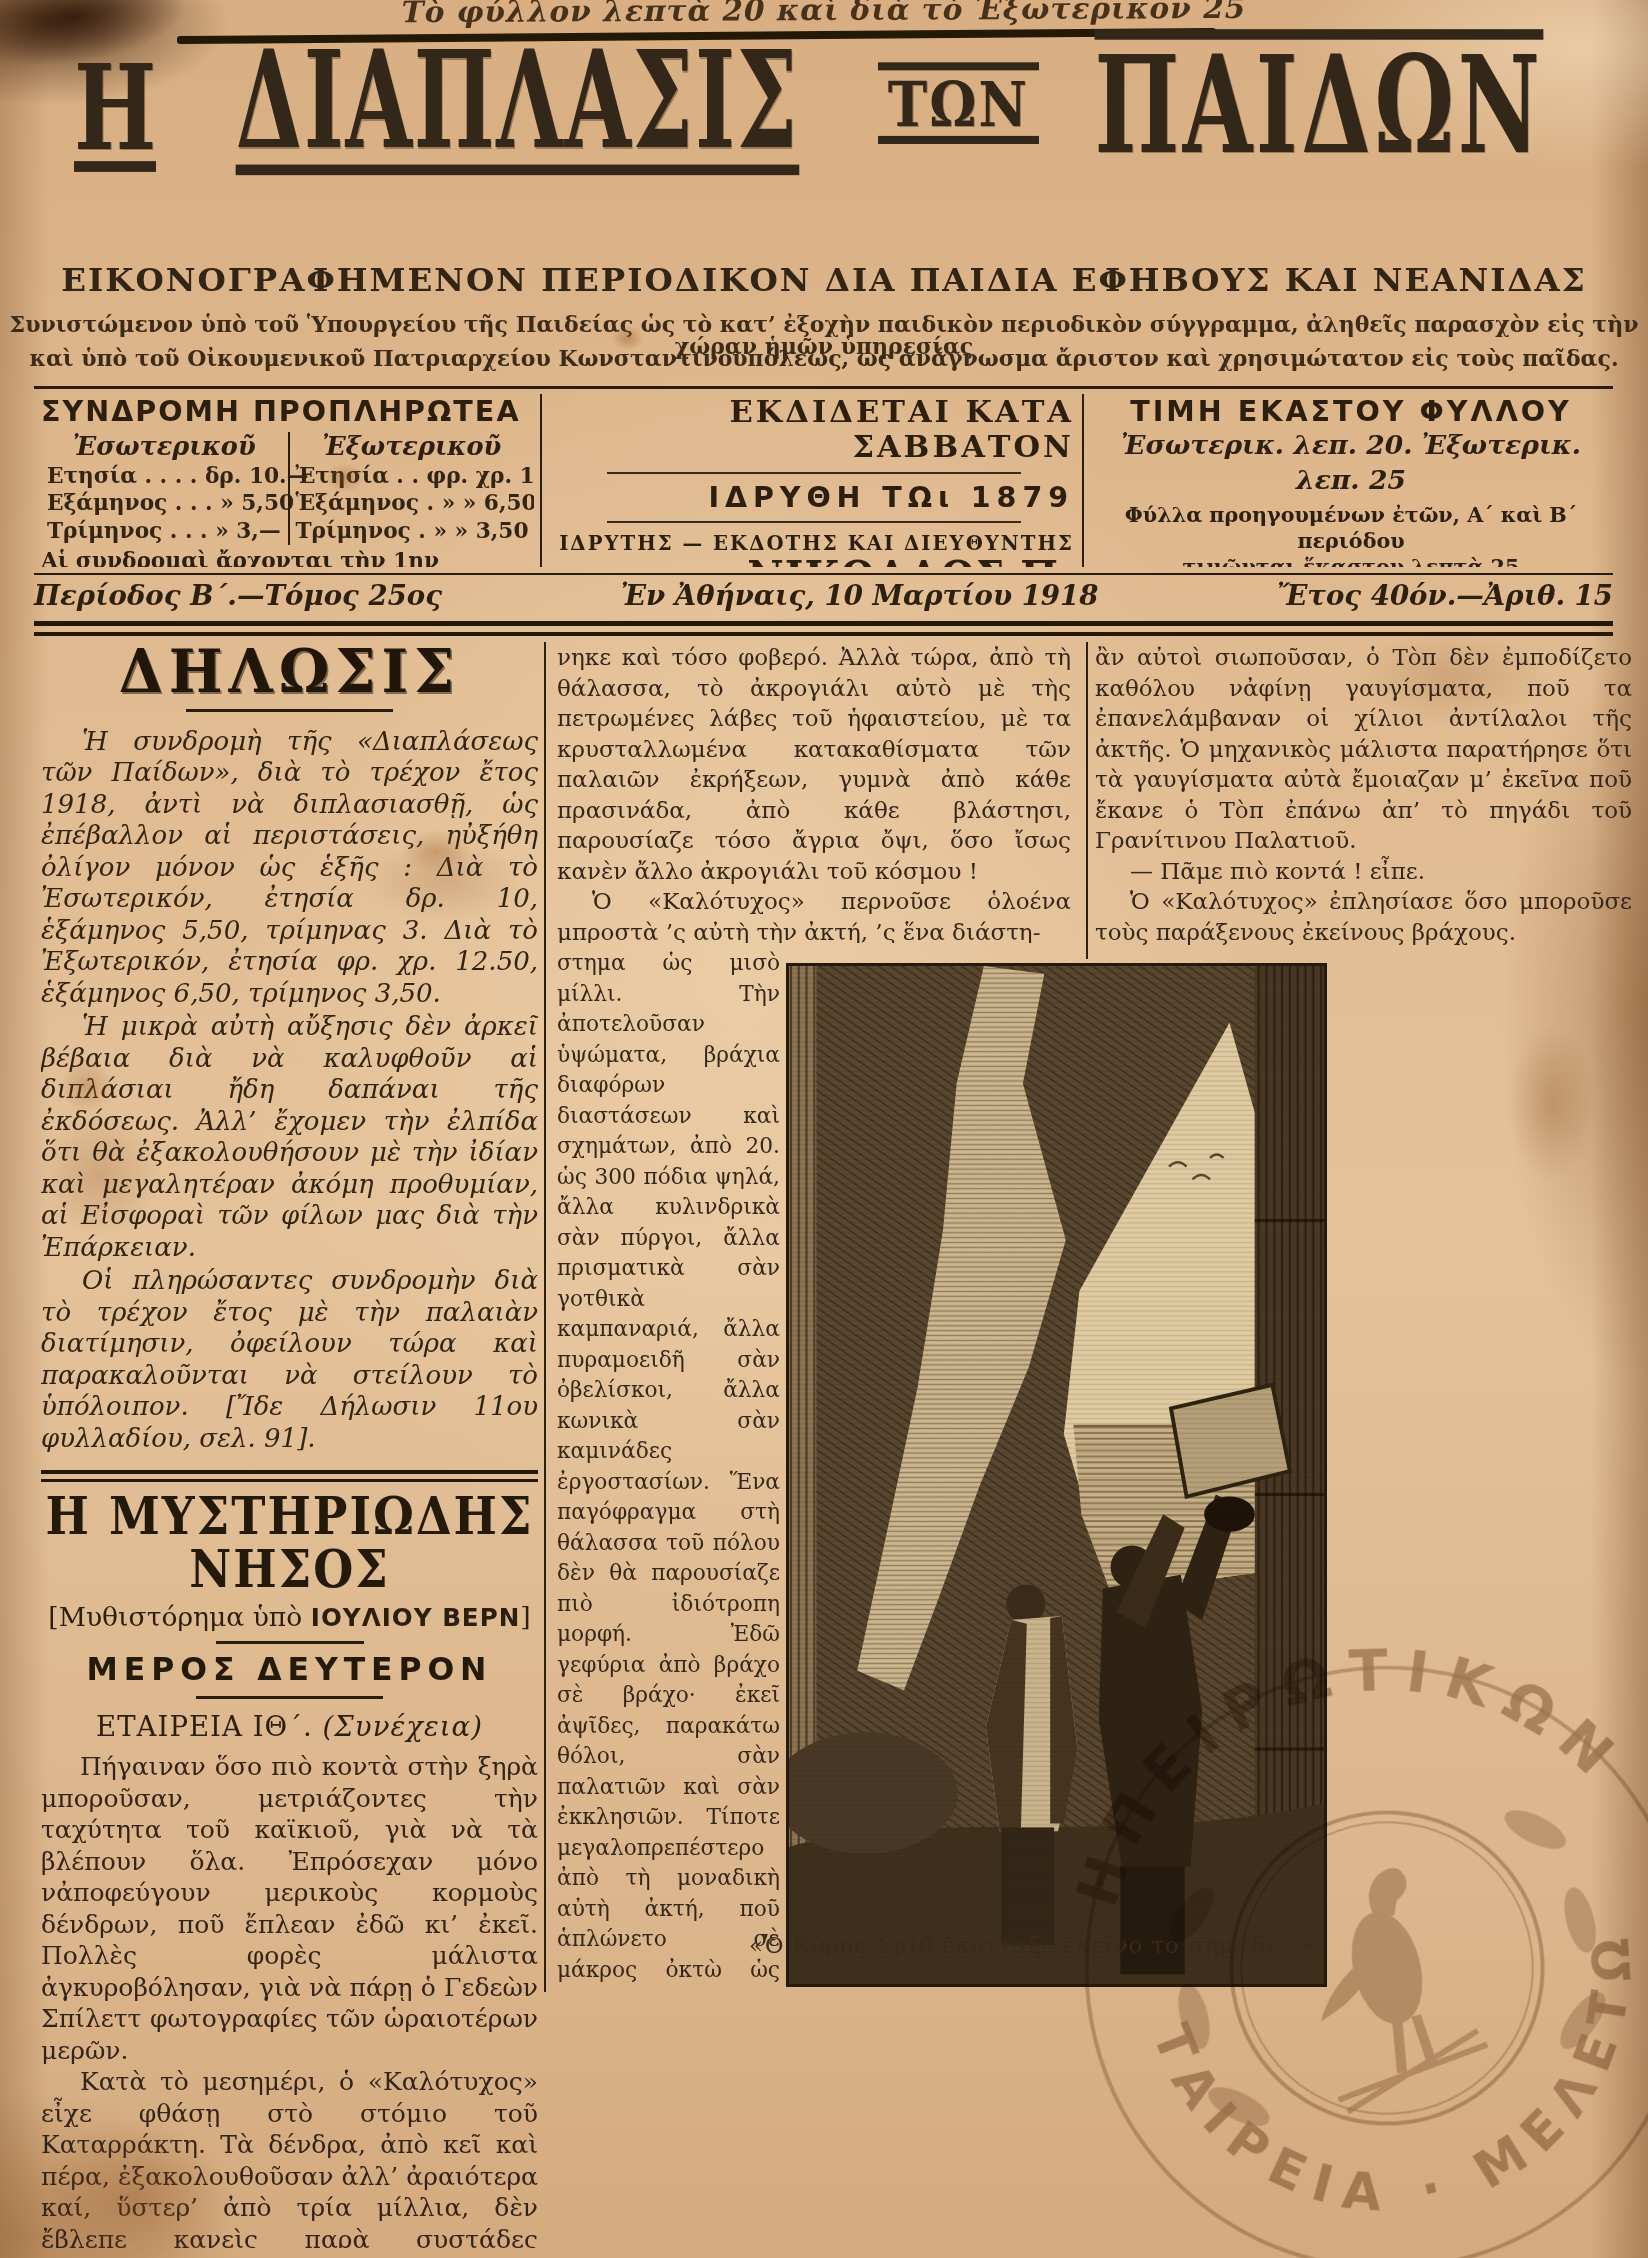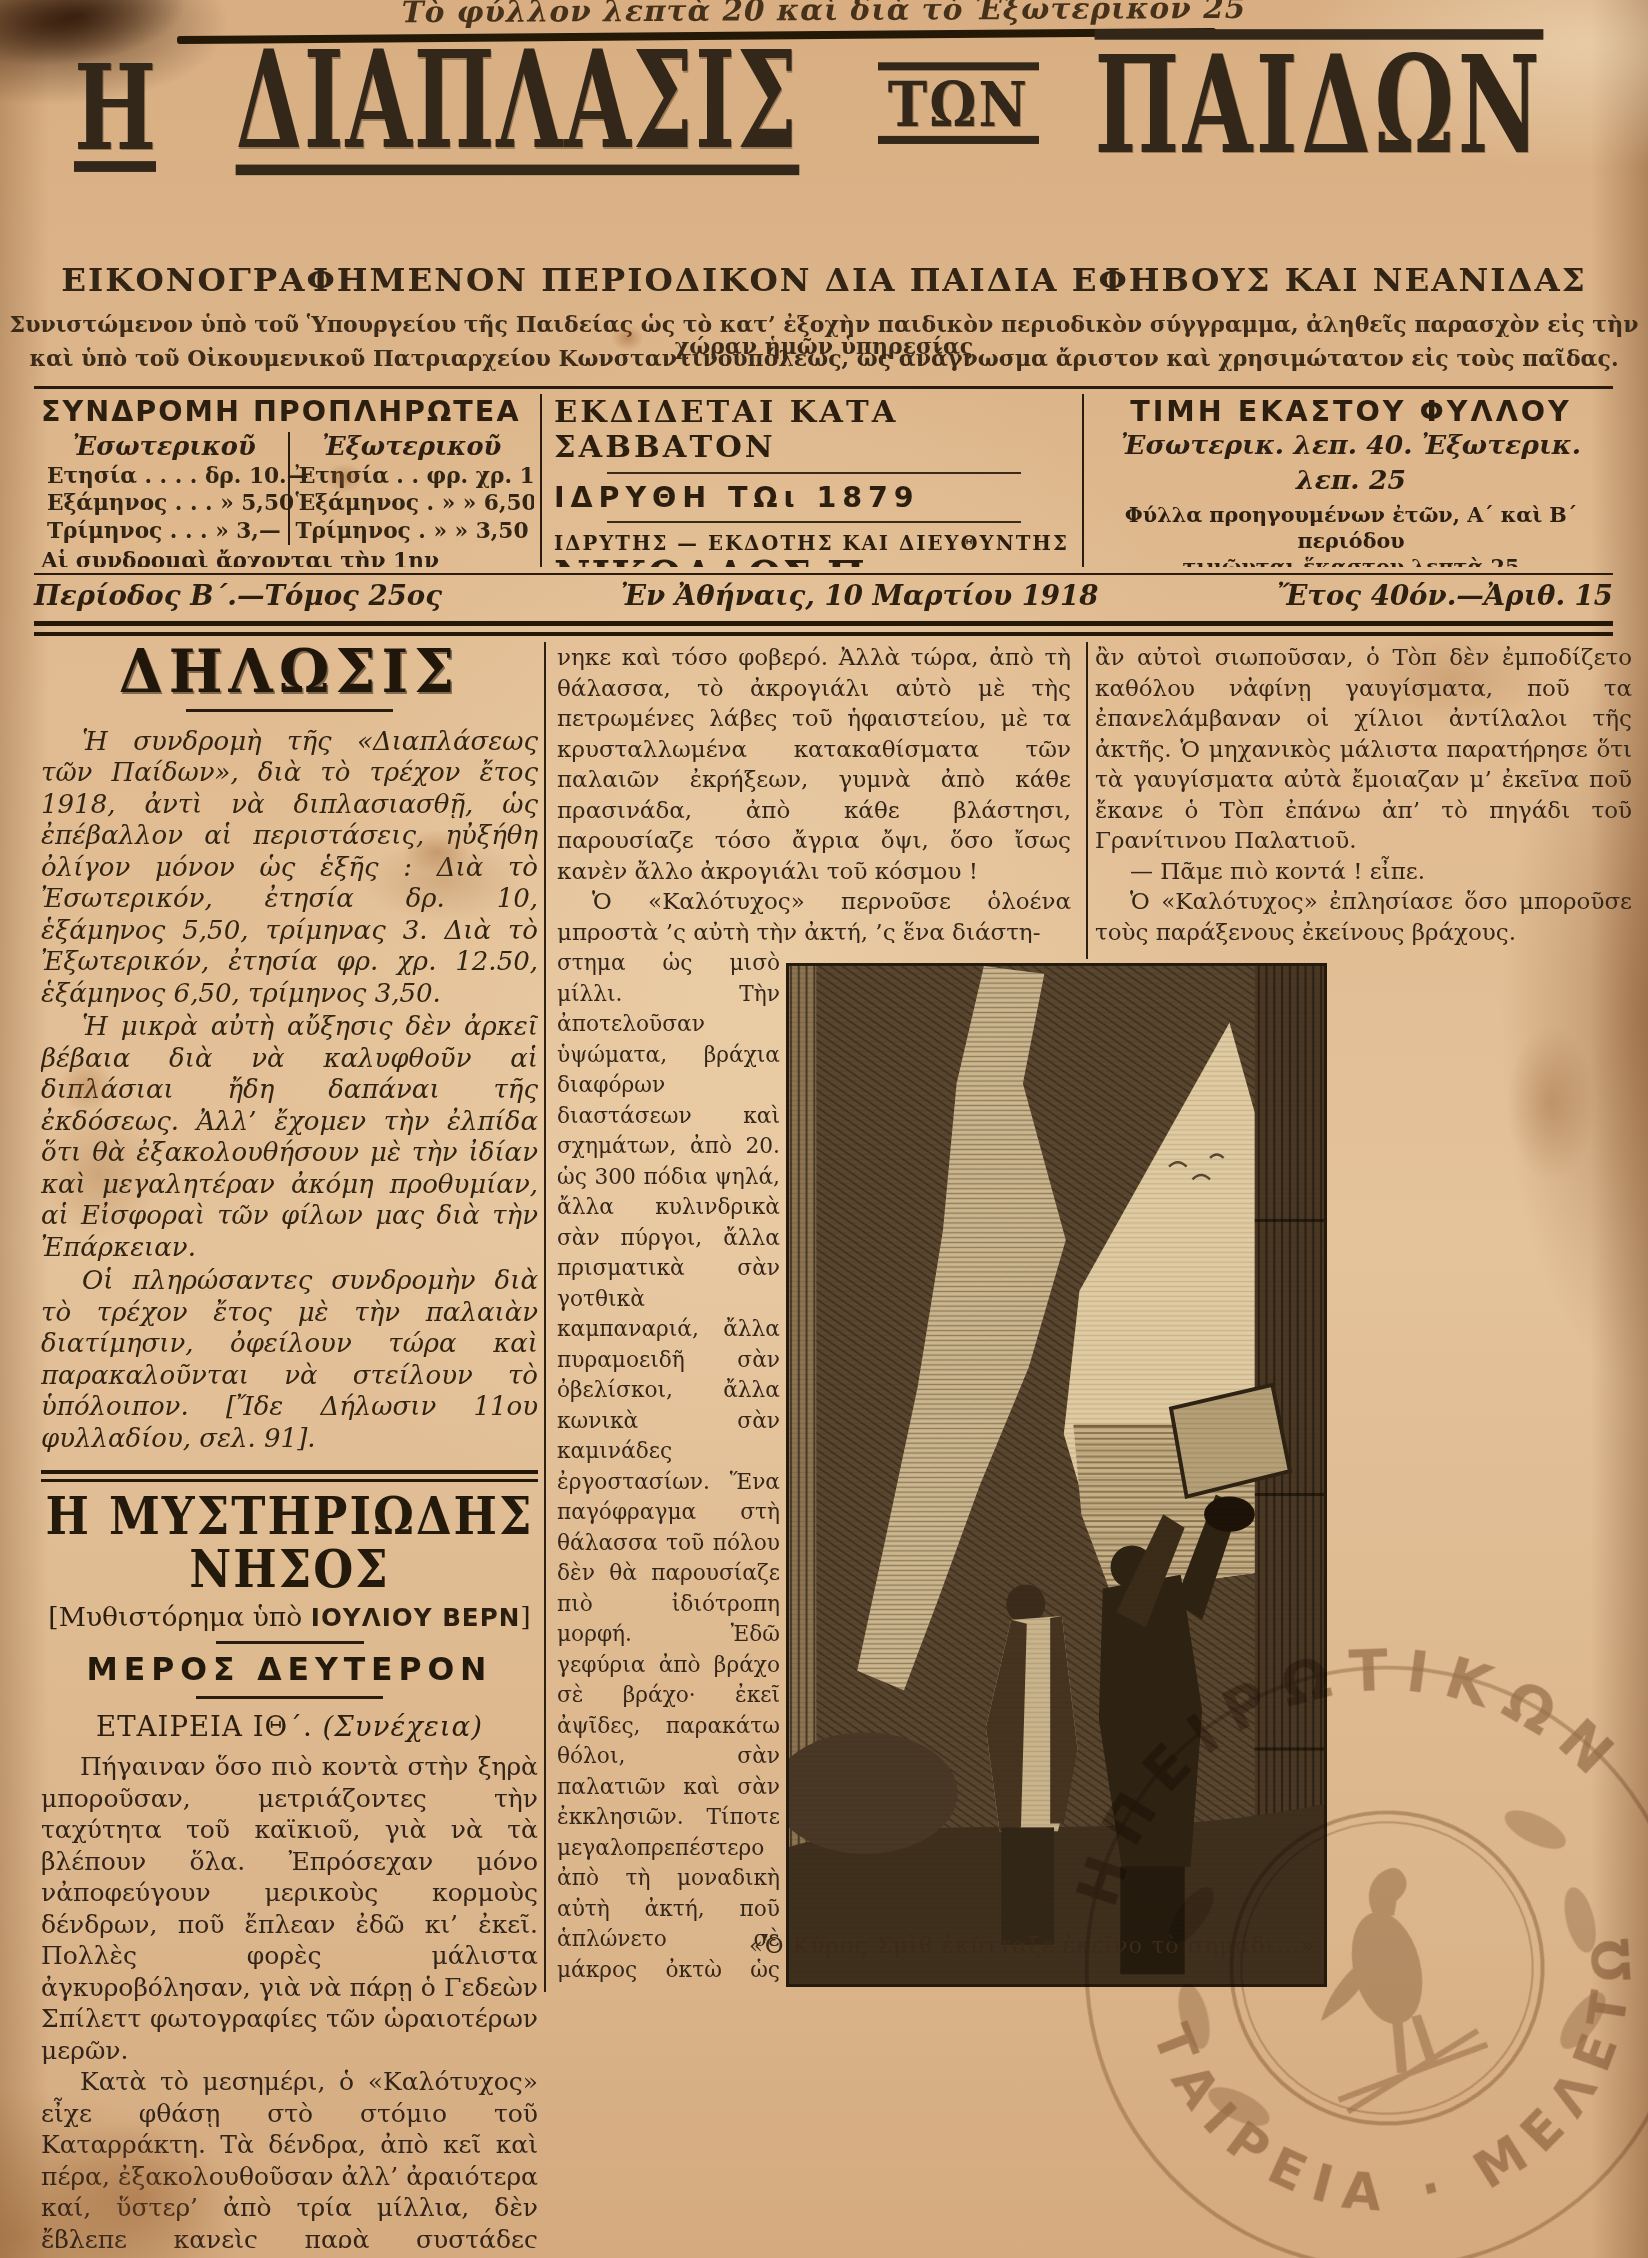--- a/index.html
+++ b/index.html
@@ -43,21 +43,21 @@
   
   .ibox{top:394px;height:173px;overflow:hidden;}
   #sub-box{left:41px;width:493px;}
   #sub-title{font:700 28.6px/1.2 "DejaVu Sans",sans-serif;letter-spacing:2px;text-align:left;color:#2c1f10;}
   #sub-cols{display:flex;margin-top:3.9px;}
   .sub-col{width:50%;padding:0 5.9px;box-sizing:border-box;}
   #sub-col-foreign{border-left:2px solid #2a1c0e;}
   .sub-head{font:italic 700 25.6px/1.15 "DejaVu Serif",serif;text-align:center;}
   .sub-row{font:700 21.7px/1.28 "DejaVu Serif",serif;white-space:nowrap;color:#33251400;color:#332514;}
   #sub-note{font:700 21.7px/1.3 "DejaVu Serif",serif;text-align:left;margin-top:2px;}
-  #pub-box{left:554px;width:520px;text-align:left;}
+  #pub-box{left:554px;width:520px;text-align:right;}
   #pub-line1{font:700 30.5px/1.15 "DejaVu Serif",serif;letter-spacing:3px;color:#2c1f10;}
   .pub-rule{width:414px;height:2px;background:#3a2a18;margin:7.9px auto;}
   #pub-line2{font:700 28.6px/1.1 "DejaVu Sans",sans-serif;letter-spacing:5.9px;color:#2c1f10;}
   #pub-line3{font:700 19.7px/1.1 "DejaVu Serif",serif;letter-spacing:2px;margin-top:9.9px;color:#2c1f10;}
   #pub-line4{font:700 40px/1.05 "DejaVu Serif",serif;letter-spacing:1px;transform:scaleY(1.1);color:#2c1f10;margin-top:3.9px;}
   #price-box{left:1091px;width:520px;text-align:center;}
   #price-title{font:700 28.6px/1.2 "DejaVu Sans",sans-serif;letter-spacing:3px;color:#2c1f10;}
   #price-line2{font:italic 700 26.6px/1.3 "DejaVu Serif",serif;}
   #price-line3{font:700 20.7px/1.25 "DejaVu Serif",serif;margin-top:5.9px;}
   #price-line4{font:700 20.7px/1.25 "DejaVu Serif",serif;}
@@ -158,21 +158,21 @@
     <div id="pub-line1">ΕΚΔΙΔΕΤΑΙ ΚΑΤΑ ΣΑΒΒΑΤΟΝ</div>
     <div class="pub-rule"></div>
     <div id="pub-line2">ΙΔΡΥΘΗ ΤΩι 1879</div>
     <div class="pub-rule"></div>
     <div id="pub-line3">ΙΔΡΥΤΗΣ — ΕΚΔΟΤΗΣ ΚΑΙ ΔΙΕΥΘΥΝΤΗΣ</div>
     <div id="pub-line4">ΝΙΚΟΛΑΟΣ Π. ΠΑΠΑΔΟΠΟΥΛΟΣ</div>
   </div>
 
   <div class="abs ibox" id="price-box">
     <div id="price-title">ΤΙΜΗ ΕΚΑΣΤΟΥ ΦΥΛΛΟΥ</div>
-    <div id="price-line2">Ἐσωτερικ. λεπ. 40. Ἐξωτερικ. λεπ. 25</div>
+    <div id="price-line2">Ἐσωτερικ. λεπ. 20. Ἐξωτερικ. λεπ. 25</div>
     <div id="price-line3">Φύλλα προηγουμένων ἐτῶν, Α΄ καὶ Β΄ περιόδου</div>
     <div id="price-line4">τιμῶνται ἕκαστον λεπτὰ 25</div>
 
   </div>
 
   <div class="abs ibox-divider" id="ibox-div-left"></div>
   <div class="abs ibox-divider" id="ibox-div-right"></div>
   <div class="abs rule" id="ibox-bottom-rule"></div>
 
   <div class="abs" id="dateline">

